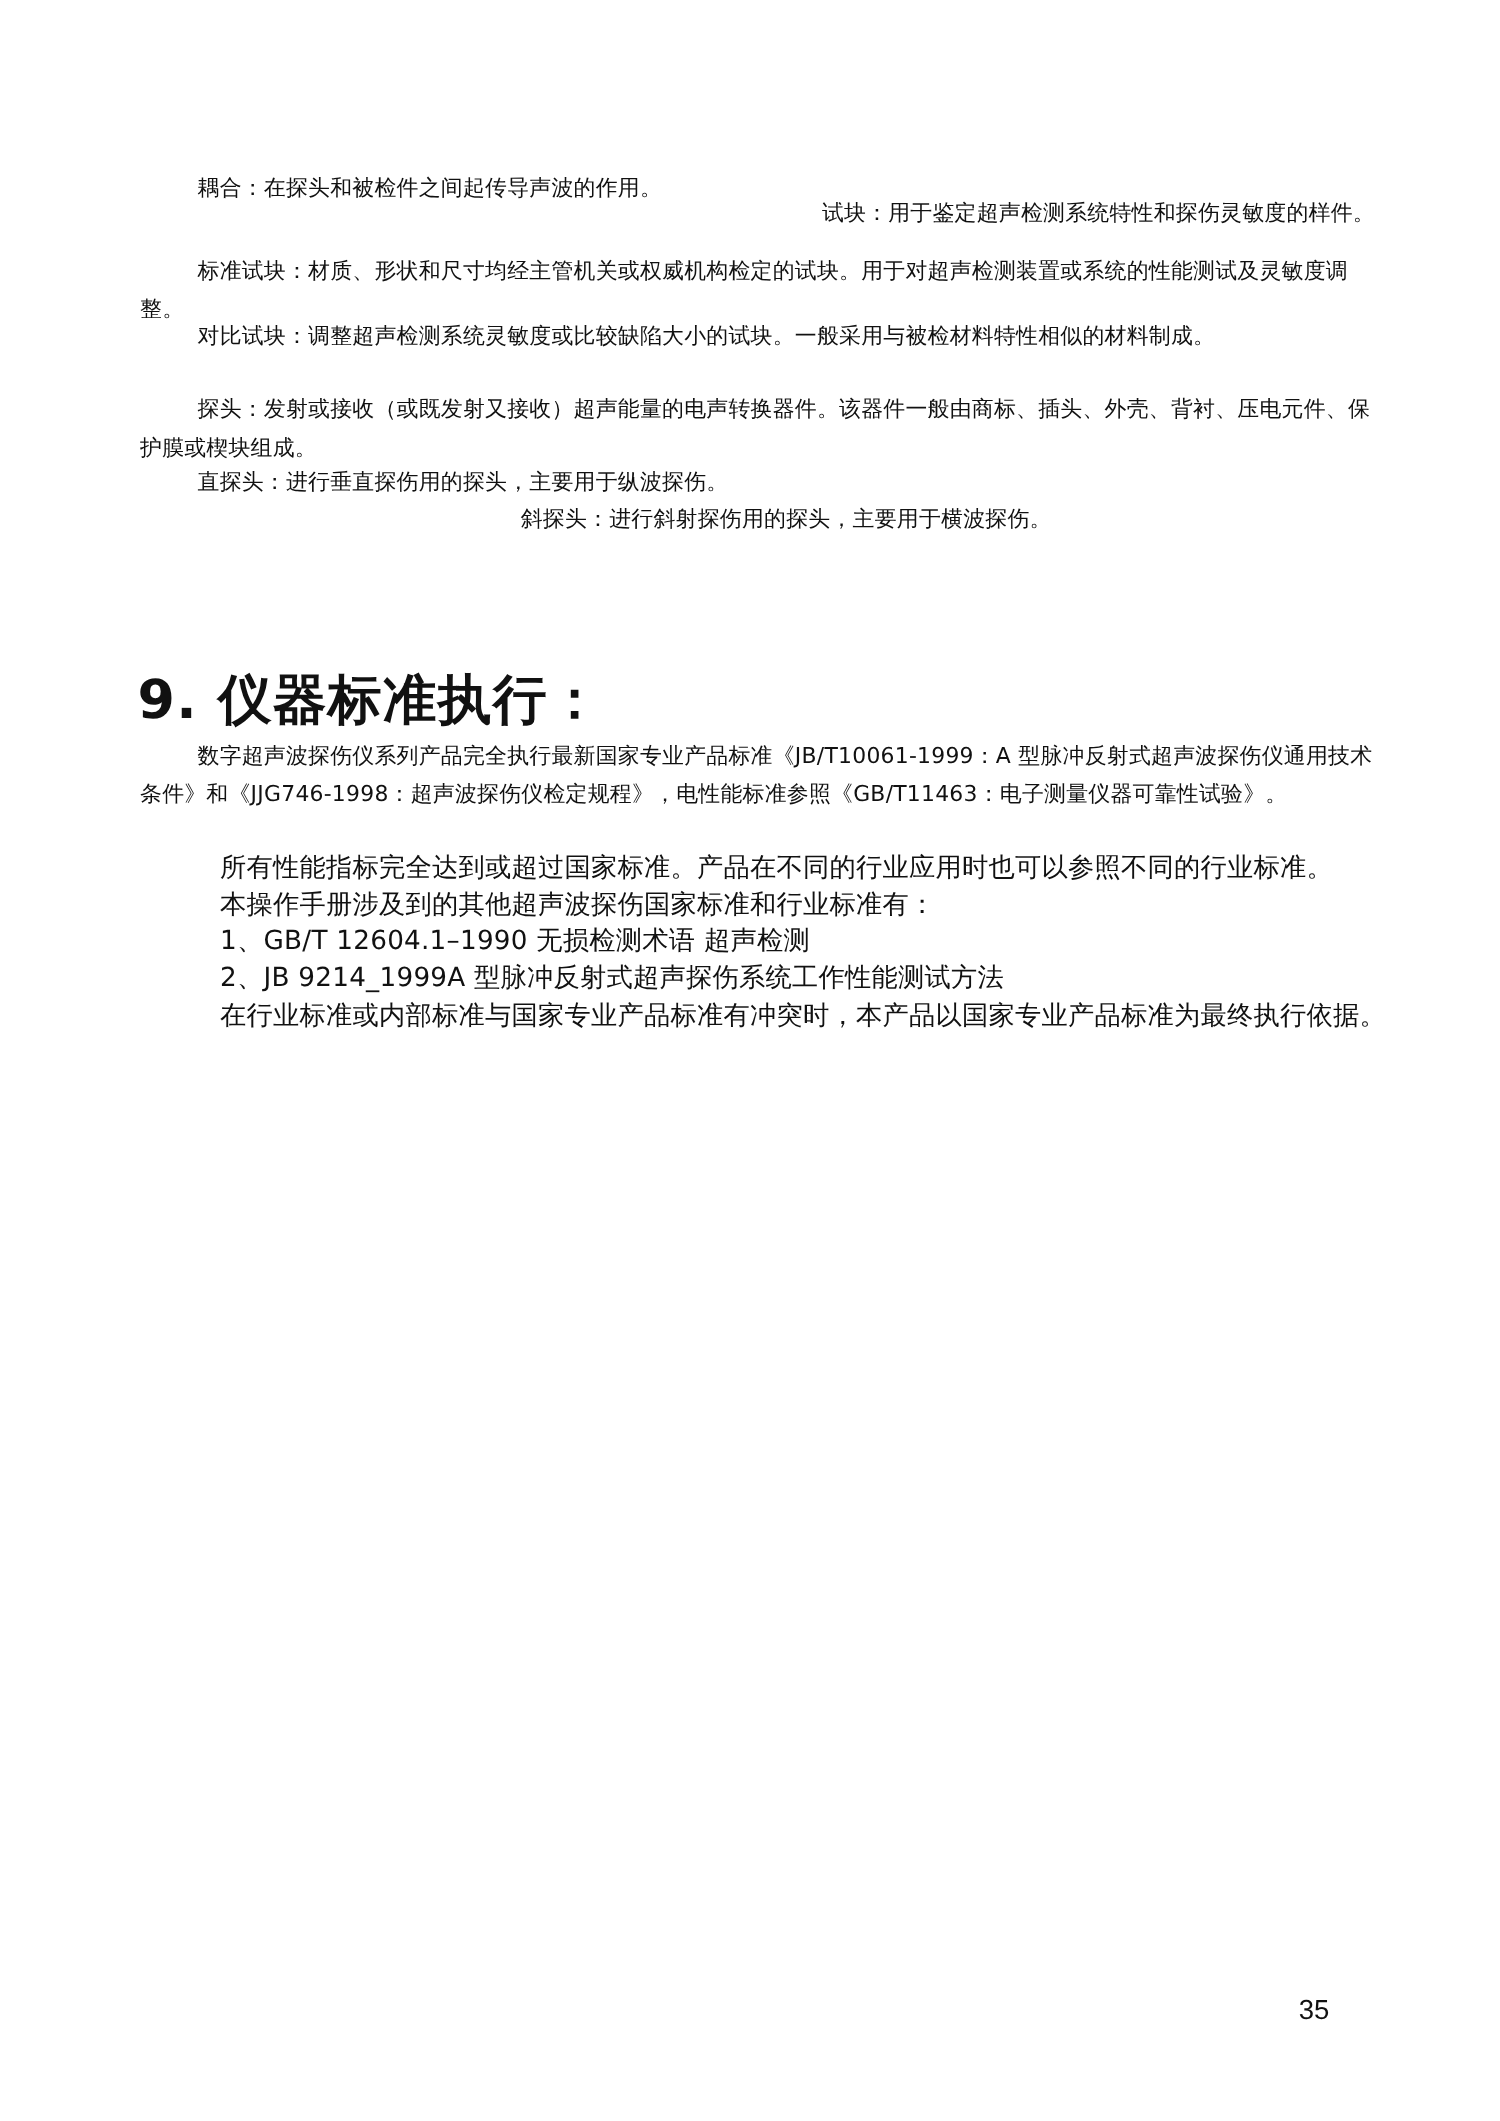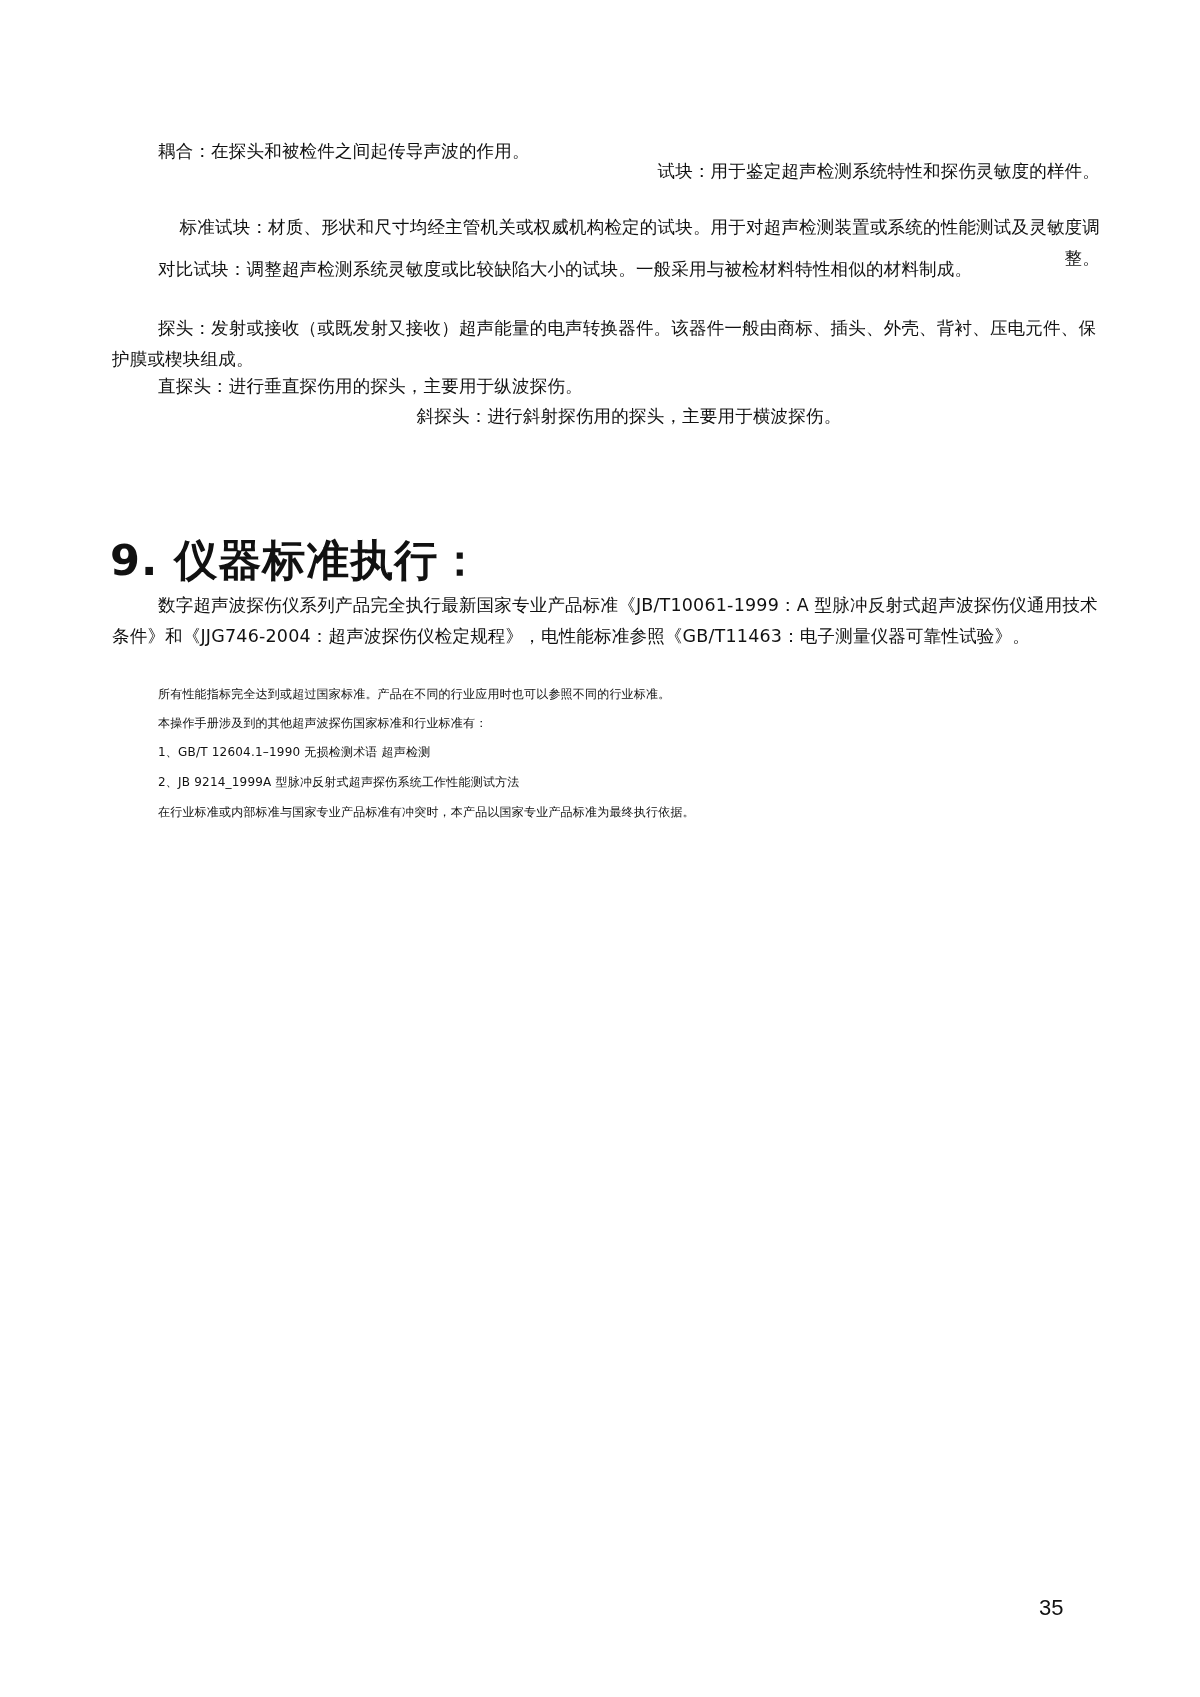--- a/index.html
+++ b/index.html
@@ -8,50 +8,50 @@
       font-family: "DejaVu Sans", "Liberation Sans", sans-serif;
       color: #111;
     }
     .page { position: absolute; left: 0; top: 0; width: 1176px; height: 1697px; }
     .para {
       position: absolute; left: 112px; width: 988px;
       font-size: 17.5px; line-height: 31px; letter-spacing: 0.2px;
       text-indent: 46px; margin: 0;
     }
     .line {
-      position: absolute; left: 158px; font-size: 12px; line-height: 31px;
+      position: absolute; left: 176px; font-size: 21px; line-height: 31px;
       margin: 0; white-space: nowrap; letter-spacing: 0.2px;
     }
     .heading {
       position: absolute; left: 110px; top: 530px; margin: 0;
       font-size: 43px; font-weight: bold; line-height: 60px;
       font-family: "DejaVu Sans", "Liberation Sans", sans-serif;
       letter-spacing: 1px;
     }
     .page-number {
       position: absolute; left: 1039px; top: 1595px;
       font-family: "Liberation Sans", sans-serif; font-size: 22px;
     }
   </style>
 </head>
 <body>
 
 <div class="page">
 
   <p class="para" style="top:136px;">耦合：在探头和被检件之间起传导声波的作用。</p>
   <p class="para" style="top:156px;text-align:right;">试块：用于鉴定超声检测系统特性和探伤灵敏度的样件。</p>
-  <p class="para" style="top:212px;text-align:right;">标准试块：材质、形状和尺寸均经主管机关或权威机构检定的试块。用于对超声检测装置或系统的性能测试及灵敏度调整。</p>
+  <p class="para" style="top:202px;">标准试块：材质、形状和尺寸均经主管机关或权威机构检定的试块。用于对超声检测装置或系统的性能测试及灵敏度调整。</p>
   <p class="para" style="top:254px;">对比试块：调整超声检测系统灵敏度或比较缺陷大小的试块。一般采用与被检材料特性相似的材料制成。</p>
   <p class="para" style="top:371px;">直探头：进行垂直探伤用的探头，主要用于纵波探伤。</p>
   <p class="para" style="top:313px;">探头：发射或接收（或既发射又接收）超声能量的电声转换器件。该器件一般由商标、插头、外壳、背衬、压电元件、保护膜或楔块组成。</p>
   <p class="para" style="top:401px;text-align:center;">斜探头：进行斜射探伤用的探头，主要用于横波探伤。</p>
 
   <h2 class="heading">9. 仪器标准执行：</h2>
 
-  <p class="para" style="top:590px;">数字超声波探伤仪系列产品完全执行最新国家专业产品标准《JB/T10061-1999：A 型脉冲反射式超声波探伤仪通用技术条件》和《JJG746-2004：超声波探伤仪检定规程》，电性能标准参照《GB/T11463：电子测量仪器可靠性试验》。</p>
+  <p class="para" style="top:590px;">数字超声波探伤仪系列产品完全执行最新国家专业产品标准《JB/T10061-1999：A 型脉冲反射式超声波探伤仪通用技术条件》和《JJG746-1998：超声波探伤仪检定规程》，电性能标准参照《GB/T11463：电子测量仪器可靠性试验》。</p>
   <p class="line" style="top:679px;">所有性能指标完全达到或超过国家标准。产品在不同的行业应用时也可以参照不同的行业标准。</p>
   <p class="line" style="top:708px;">本操作手册涉及到的其他超声波探伤国家标准和行业标准有：</p>
   <p class="line" style="top:737px;">1、GB/T 12604.1–1990  无损检测术语  超声检测</p>
   <p class="line" style="top:767px;">2、JB 9214_1999A 型脉冲反射式超声探伤系统工作性能测试方法</p>
   <p class="line" style="top:797px;">在行业标准或内部标准与国家专业产品标准有冲突时，本产品以国家专业产品标准为最终执行依据。</p>
 
   <div class="page-number">35</div>
 </div>
 
 </body></html>

